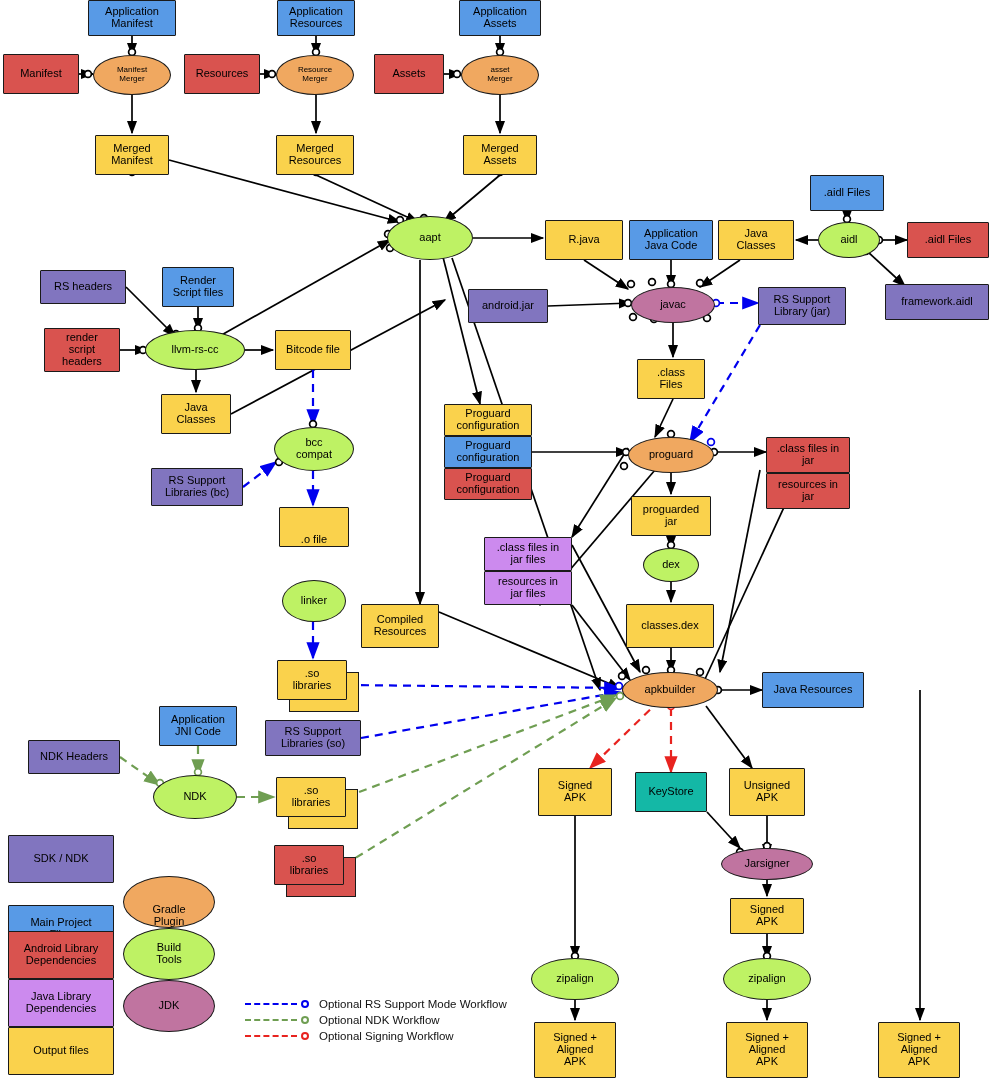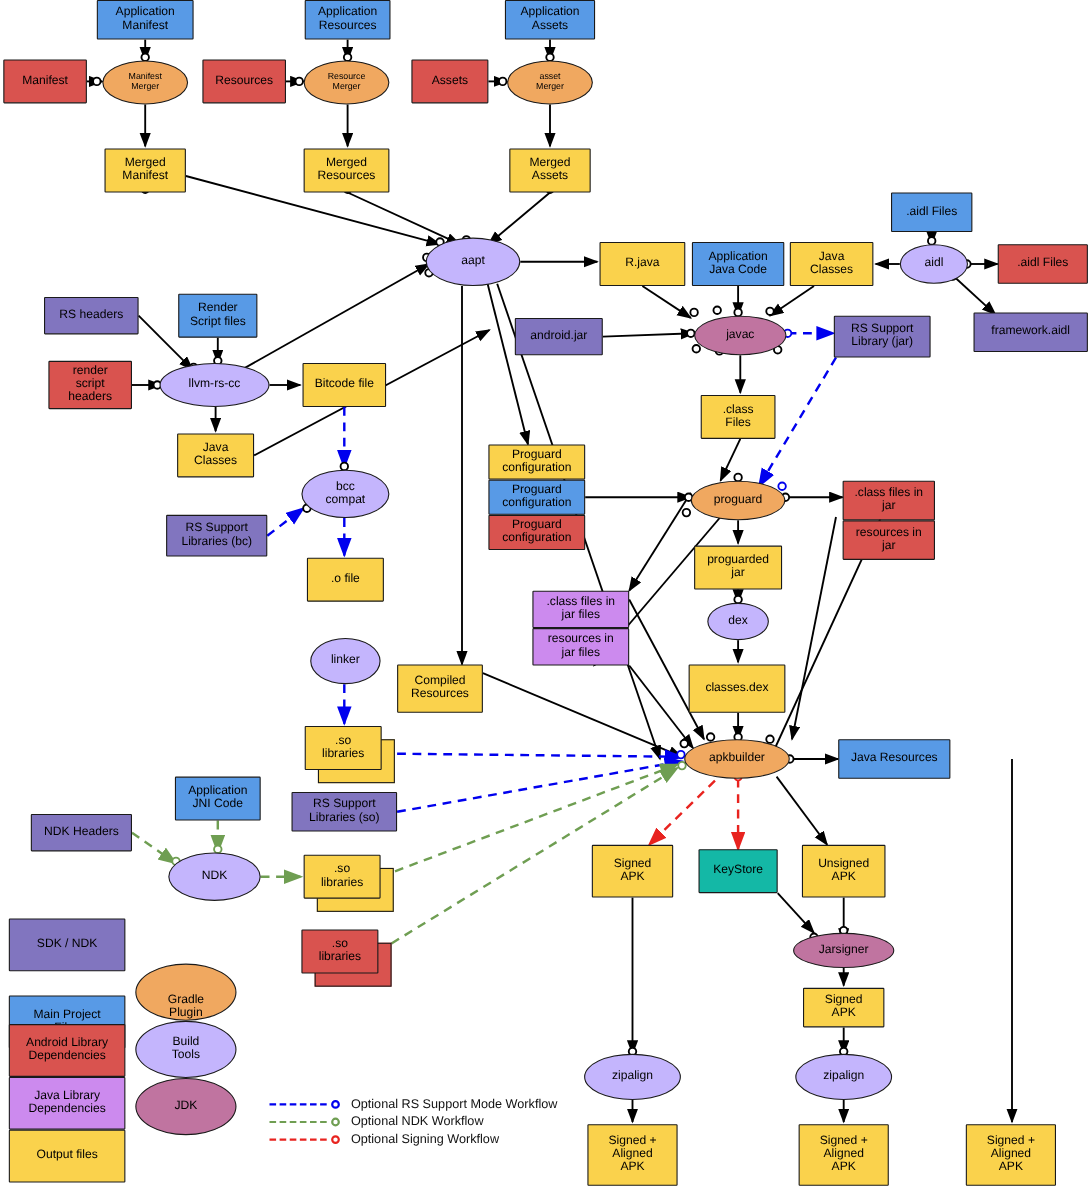--- a/index.html
+++ b/index.html
@@ -14,21 +14,21 @@
   .stack .shadow{position:absolute;box-sizing:border-box;border:1.6px solid #1a1a1a;}
   .lbl{display:block;padding:0 2px;}
   
   .c-purple{background:#8175bf;}
   .c-blue{background:#589ae6;}
   .c-red{background:#d9534f;}
   .c-magenta{background:#cc8aee;}
   .c-yellow{background:#fad24c;}
   .c-white{background:#14b8a6;}
   .c-orange{background:#f0a860;}
-  .c-green{background:#c4b5fd;justify-content:center;}
+  .c-green{background:#bef264;justify-content:center;}
   .c-jdk{background:#c074a0;}
   .legend-row{position:absolute;display:flex;align-items:center;z-index:4;}
   .legend-text{font-size:11.5px;color:#111;margin-left:10px;white-space:nowrap;}
   .legend-line{width:52px;height:0;border-top:2.5px dashed;}
   .legend-dot{width:8px;height:8px;border-radius:50%;border:2px solid;background:#fff;margin-left:4px;box-sizing:border-box;}
   .wm{position:absolute;z-index:6;color:rgba(70,70,70,.72);font-weight:bold;white-space:nowrap;pointer-events:none;}
 </style>
 </head>
 <body>
 
@@ -261,21 +261,21 @@
       </div>
       <div class="node box c-yellow" style="left: 161px; top: 394px; width: 70px; height: 40px;">
         <span class="lbl" style="font-size: 11px;">Java<br>Classes</span>
       </div>
       <div class="node ell c-green" style="left: 274px; top: 427px; width: 80px; height: 44px;">
         <span class="lbl" style="font-size: 11px;">bcc<br>compat</span>
       </div>
       <div class="node box c-purple" style="left: 151px; top: 468px; width: 92px; height: 38px;">
         <span class="lbl" style="font-size: 11px;">RS Support<br>Libraries (bc)</span>
       </div>
-      <div class="node box c-yellow" style="left: 279px; top: 507px; width: 70px; height: 40px;">
+      <div class="node box c-yellow" style="left: 279px; top: 507px; width: 70px; height: 40px; align-items: flex-end;">
         <span class="lbl" style="font-size: 11px;">.o file</span>
       </div>
       <div class="node ell c-green" style="left: 282px; top: 580px; width: 64px; height: 42px;">
         <span class="lbl" style="font-size: 11px;">linker</span>
       </div>
       <div class="node stack" style="position: absolute; left: 277px; top: 660px; width: 82px; height: 52px; border: none; background: none;">
         <div class="shadow c-yellow" style="left: 12px; top: 12px; width: 70px; height: 40px;"></div>
         <div class="node box c-yellow" style="position: absolute; left: 0px; top: 0px; width: 70px; height: 40px; z-index: 2;">
           <span class="lbl" style="font-size: 11px;">.so<br>libraries</span>
         </div>

